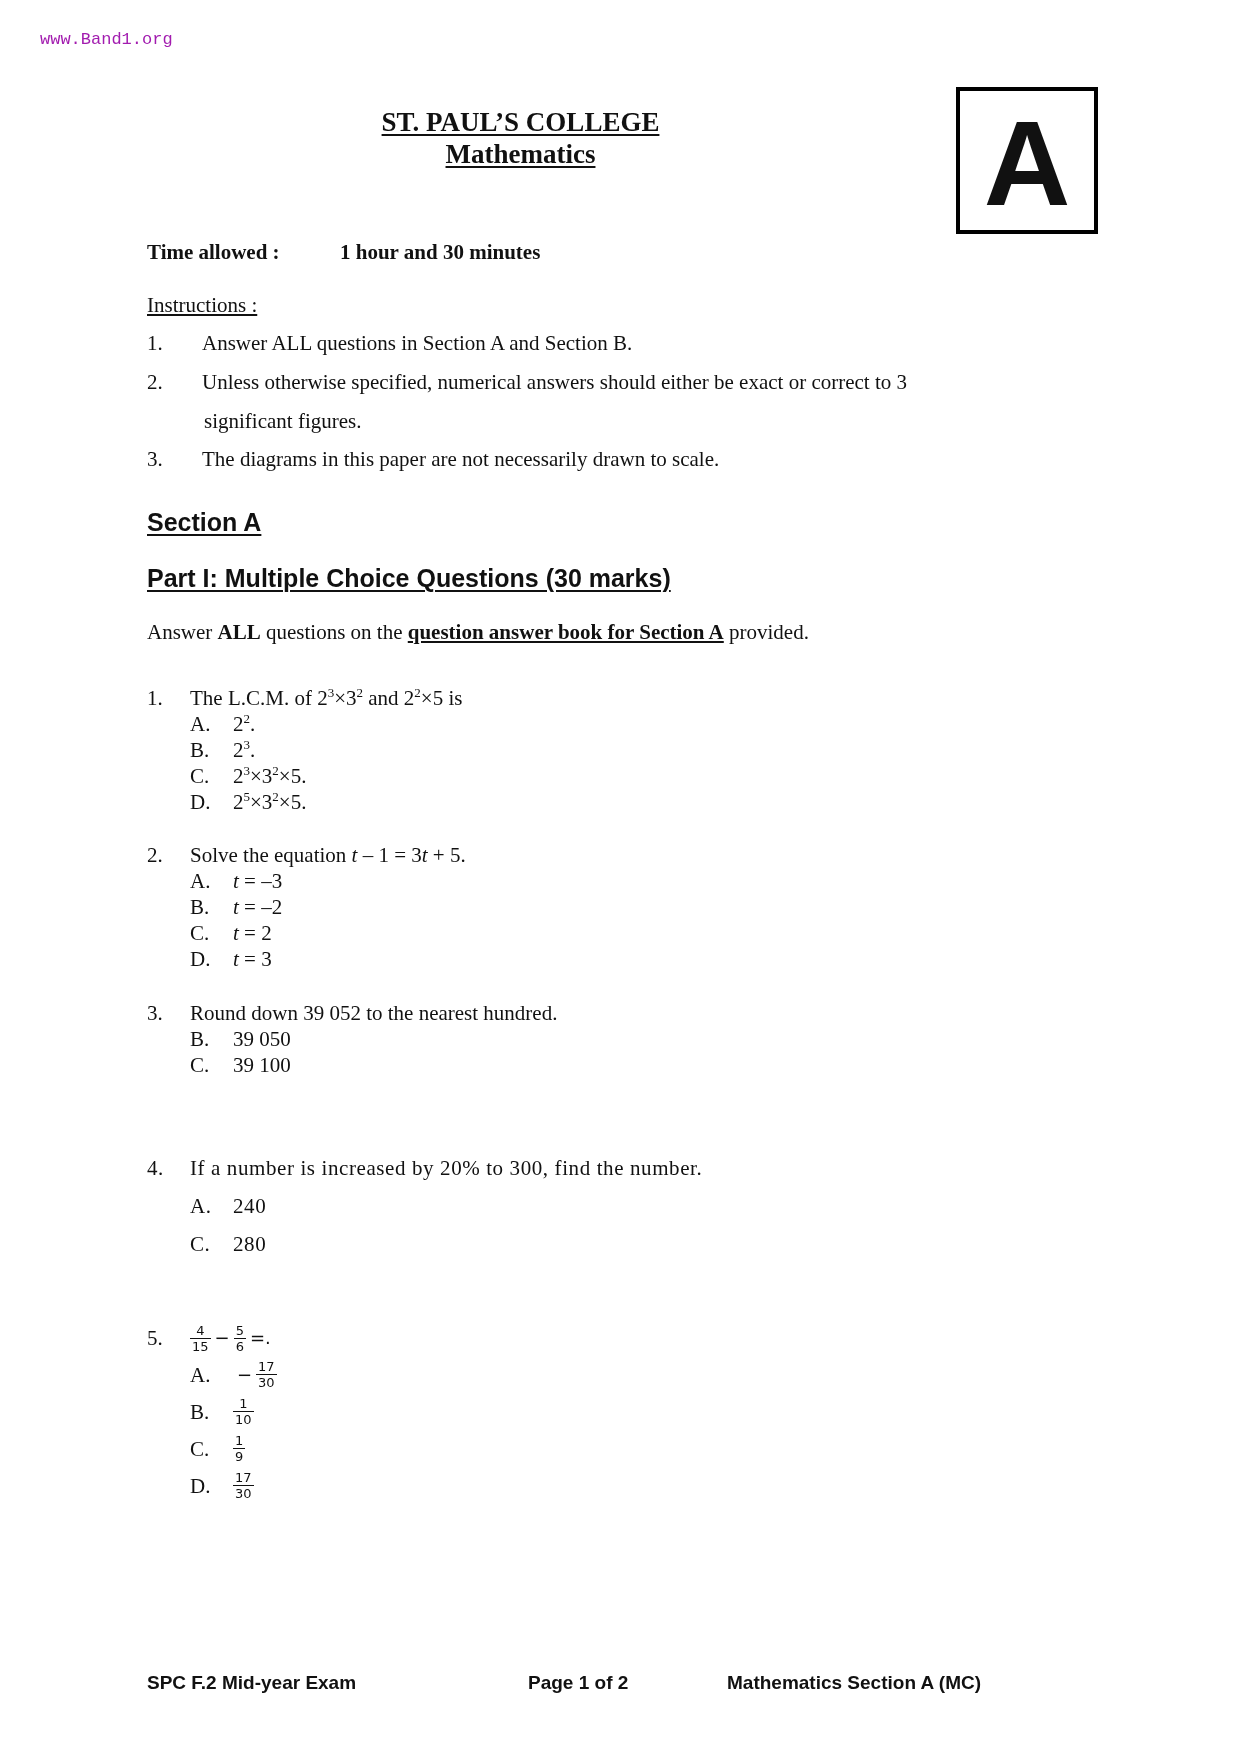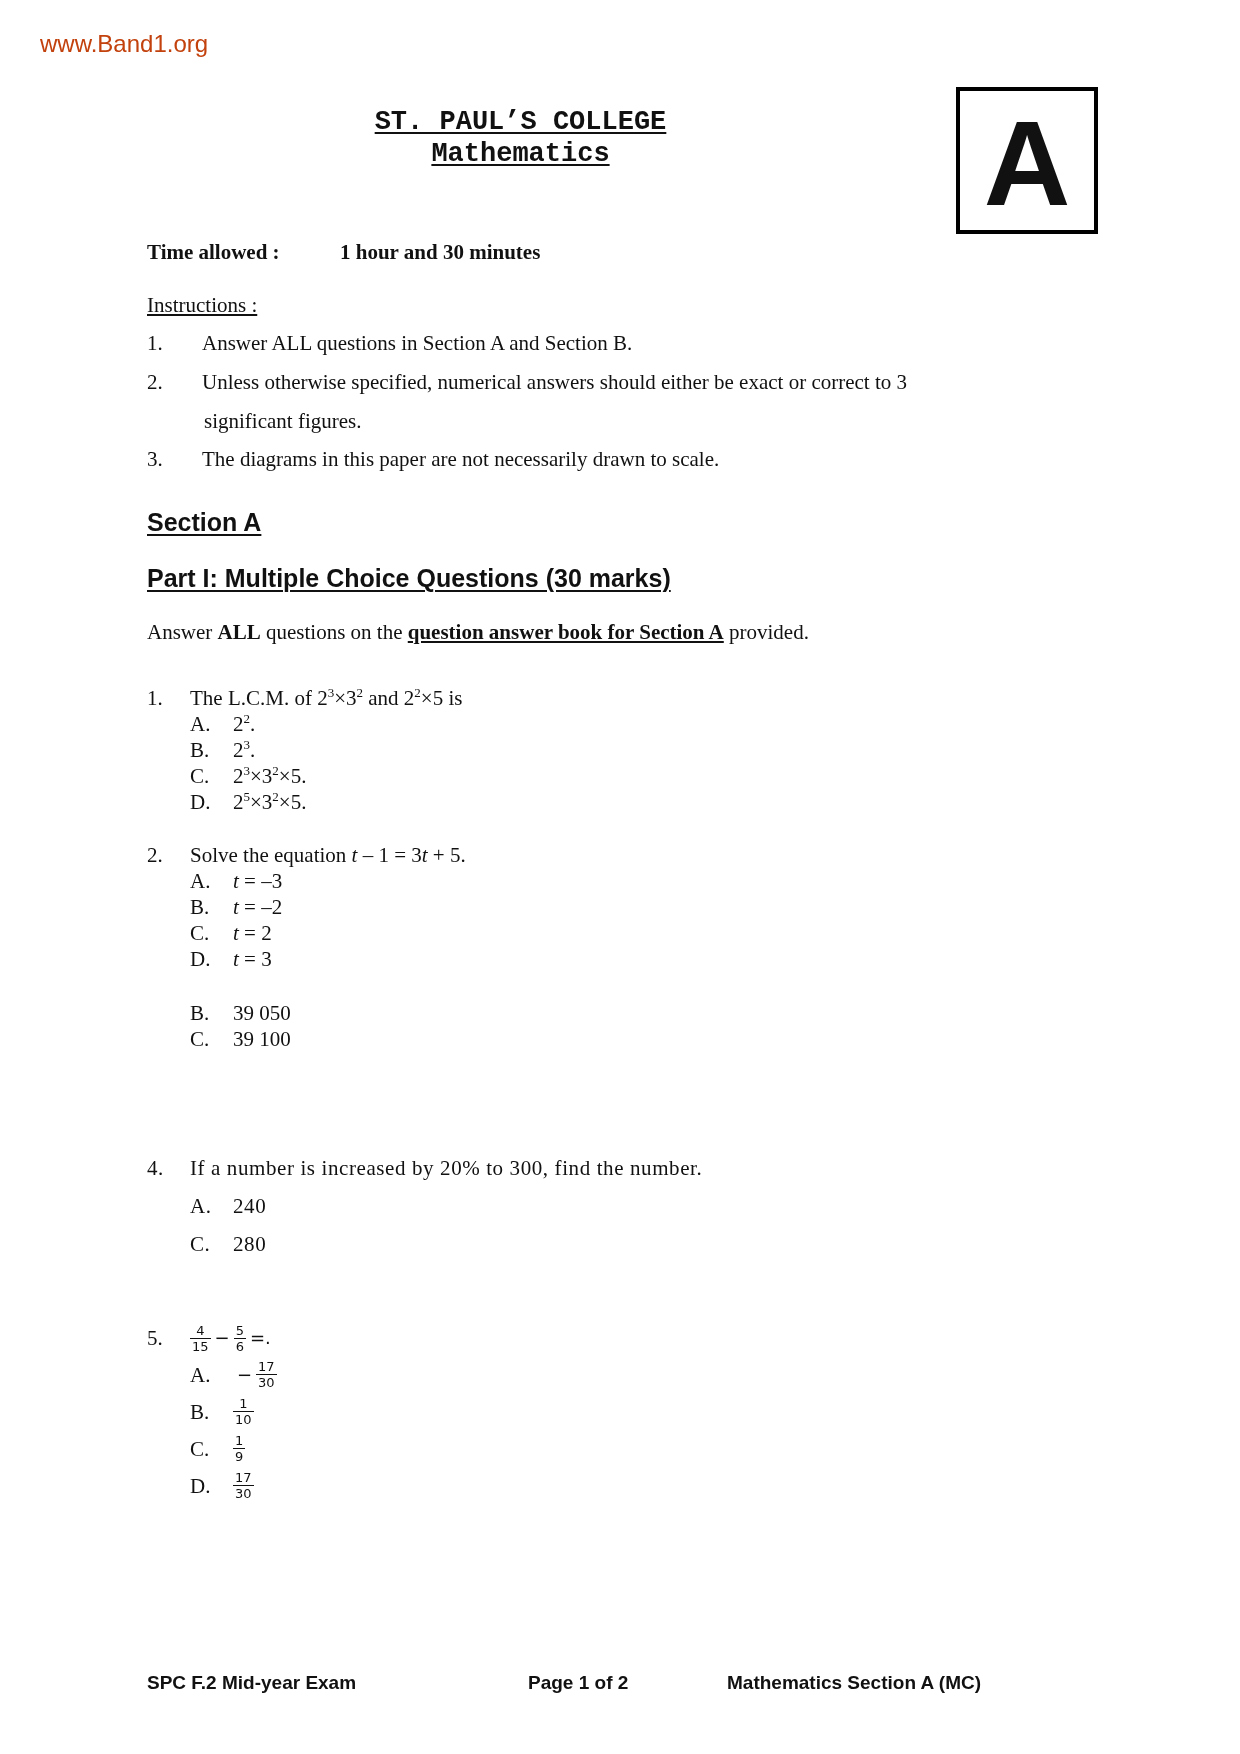--- a/index.html
+++ b/index.html
@@ -1,20 +1,20 @@
 <!DOCTYPE html>
 <html><head>
 <meta charset="utf-8">
 <style>
   html, body { margin: 0; padding: 0; background: #ffffff; }
   body { width: 1240px; height: 1754px; position: relative; overflow: hidden; color: #111; }
 
-  .watermark { position: absolute; left: 40px; top: 30px; font-family: Liberation Sans, sans-serif; font-size: 24px; color: #c2410c; }
+  .watermark { position: absolute; left: 40px; top: 30px; font-family: Liberation Mono, monospace; font-size: 17px; color: #a21caf; }
 
-  .header-title { position: absolute; left: 0; width: 1041px; top: 106px; text-align: center; font-family: Liberation Mono, monospace; font-weight: bold; font-size: 27px; line-height: 32px; }
+  .header-title { position: absolute; left: 0; width: 1041px; top: 106px; text-align: center; font-family: Liberation Serif, serif; font-weight: bold; font-size: 27px; line-height: 32px; }
   .header-title div { display: block; }
   .header-title span { text-decoration: underline; text-decoration-thickness: 2px; text-underline-offset: 3px; }
 
   .paper-box { position: absolute; left: 956px; top: 87px; width: 142px; height: 147px; border: 4px solid #000; box-sizing: border-box; display: flex; align-items: center; justify-content: center; }
   .paper-box span { font-family: "Liberation Sans", sans-serif; font-weight: bold; font-size: 120px; line-height: 1; margin-top: 4px; }
 
   .time-row { position: absolute; left: 147px; top: 240px; font-family: "Liberation Serif", serif; font-weight: bold; font-size: 21px; }
   .time-row .label { display: inline-block; width: 193px; }
 
   .instr-heading { position: absolute; left: 147px; top: 293px; font-family: "Liberation Serif", serif; font-size: 21px; text-decoration: underline; }
@@ -96,20 +96,21 @@
   <div>
     <span class="qnum">2.</span><span>Solve the equation </span><i>t</i><span> – 1 = 3</span><i>t</i><span> + 5.</span>
   </div>
   <div class="opt"><span class="letter">A.</span><i>t</i><span> = –3</span></div>
   <div class="opt"><span class="letter">B.</span><i>t</i><span> = –2</span></div>
   <div class="opt"><span class="letter">C.</span><i>t</i><span> = 2</span></div>
   <div class="opt"><span class="letter">D.</span><i>t</i><span> = 3</span></div>
 </div>
 
 <div class="q" style="top:1000px">
+  <div><span class="qnum">3.</span><span>Round down 39 052 to the nearest hundred.</span></div>
   <div class="opt"><span class="letter">B.</span><span>39 050</span></div>
   <div class="opt"><span class="letter">C.</span><span>39 100</span></div>
 </div>
 
 <div class="q q4" style="top:1155px">
   <div style="margin-bottom:2px"><span class="qnum">4.</span><span>If a number is increased by 20% to 300, find the number.</span></div>
   <div class="opt"><span class="letter">A.</span><span>240</span></div>
   <div class="opt"><span class="letter">C.</span><span>280</span></div>
 </div>
 

